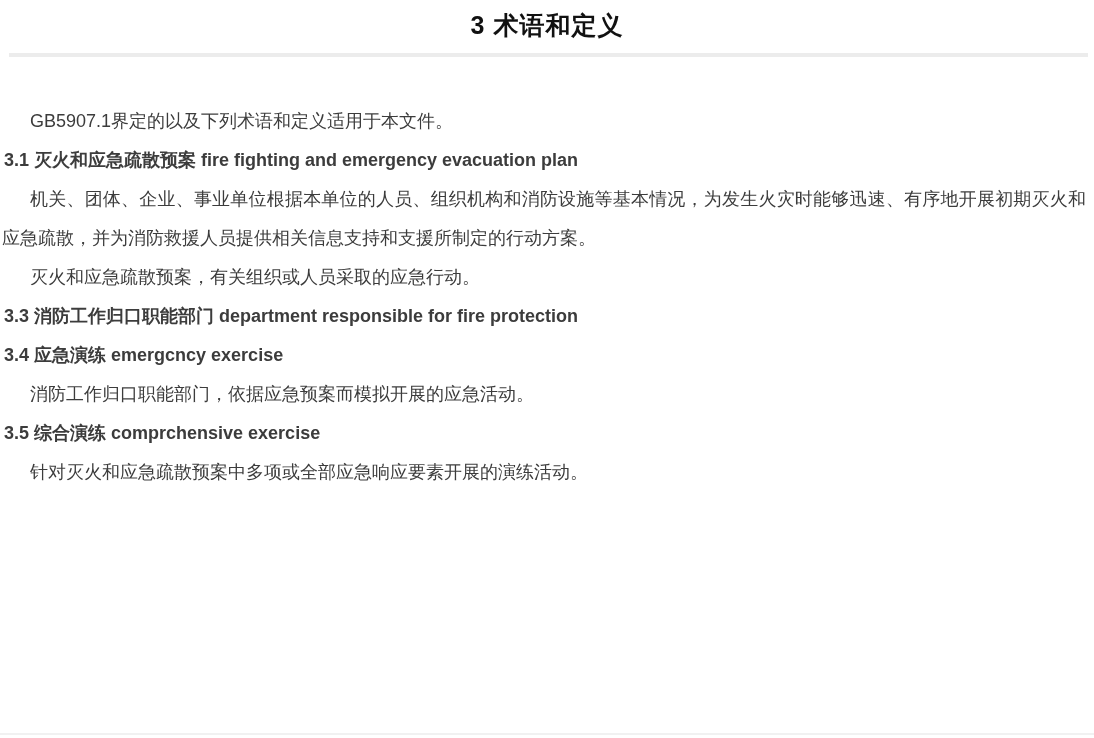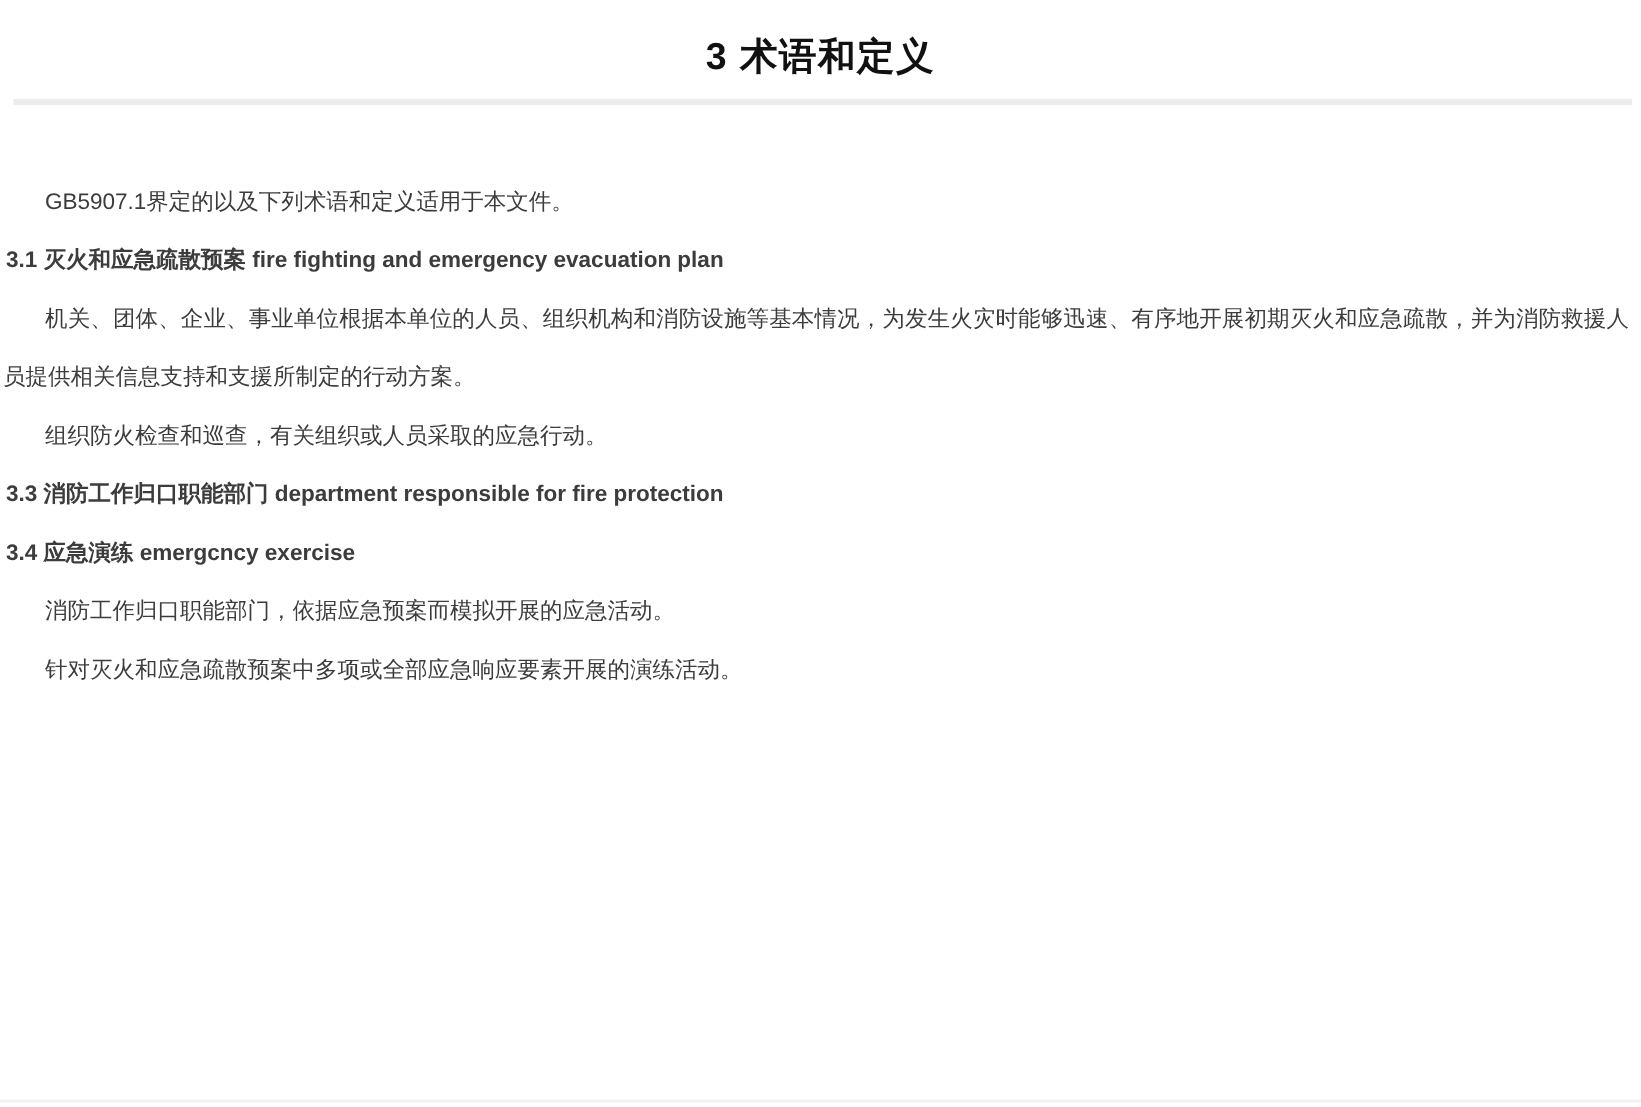--- a/index.html
+++ b/index.html
@@ -10,36 +10,36 @@
   }
   body {
     width: 1094px;
     height: 738px;
     position: relative;
     overflow: hidden;
     font-family: "Liberation Sans", "DejaVu Sans", sans-serif;
   }
   .doc-title {
     margin: 0;
-    padding-top: 23px;
+    padding-top: 10px;
     text-align: center;
     font-size: 25px;
     line-height: 31px;
     font-weight: 700;
     color: #111111;
     letter-spacing: 1px;
   }
   .title-divider {
     height: 4px;
     background: #ececec;
     margin: 12px 6px 0 9px;
   }
   .content {
     margin: 45px 8px 0 2px;
-    font-size: 15px;
+    font-size: 18px;
     line-height: 39px;
     color: #3c3c3c;
     text-align: justify;
   }
   .content p { margin: 0; }
   .indent { text-indent: 28px; }
   .term-heading { text-indent: 2px; font-weight: bold; }
   .bottom-divider {
     position: absolute;
     left: 0;
@@ -58,27 +58,28 @@
 
   <div class="title-divider"></div>
 
   <div class="content">
 
     <p class="indent">GB5907.1界定的以及下列术语和定义适用于本文件。</p>
 
     <p class="term-heading">3.1 灭火和应急疏散预案 fire fighting and emergency evacuation plan</p>
     <p class="indent">机关、团体、企业、事业单位根据本单位的人员、组织机构和消防设施等基本情况，为发生火灾时能够迅速、有序地开展初期灭火和应急疏散，并为消防救援人员提供相关信息支持和支援所制定的行动方案。</p>
 
-    <p class="indent">组织防火检查和巡查，有关组织或人员采取的应急行动。</p>
+    <p class="indent">灭火和应急疏散预案，有关组织或人员采取的应急行动。</p>
 
     <p class="term-heading">3.3 消防工作归口职能部门 department responsible for fire protection</p>
 
     <p class="term-heading">3.4 应急演练 emergcncy exercise</p>
     <p class="indent">消防工作归口职能部门，依据应急预案而模拟开展的应急活动。</p>
 
+    <p class="term-heading">3.5 综合演练 comprchensive exercise</p>
     <p class="indent">针对灭火和应急疏散预案中多项或全部应急响应要素开展的演练活动。</p>
 
 
   </div>
 
   <div class="bottom-divider"></div>
 
 </div>
 
 </body></html>

